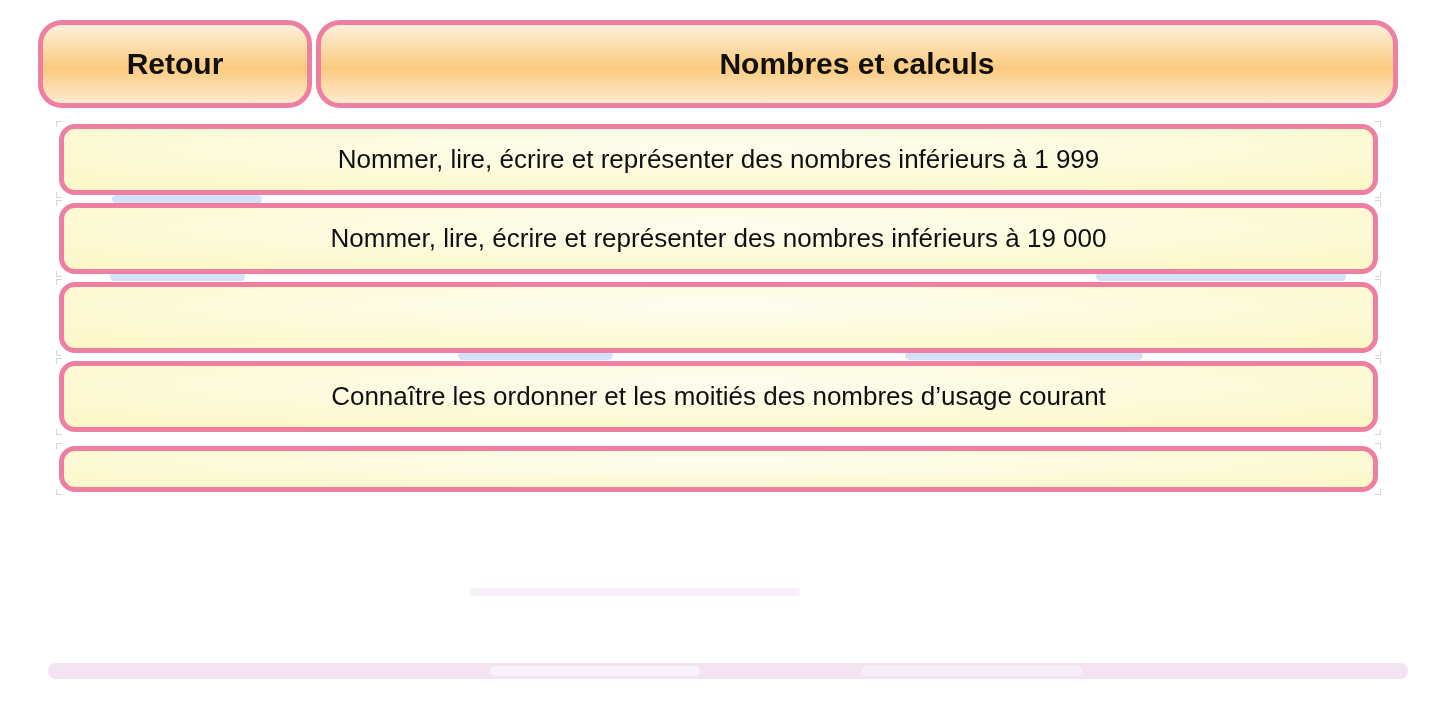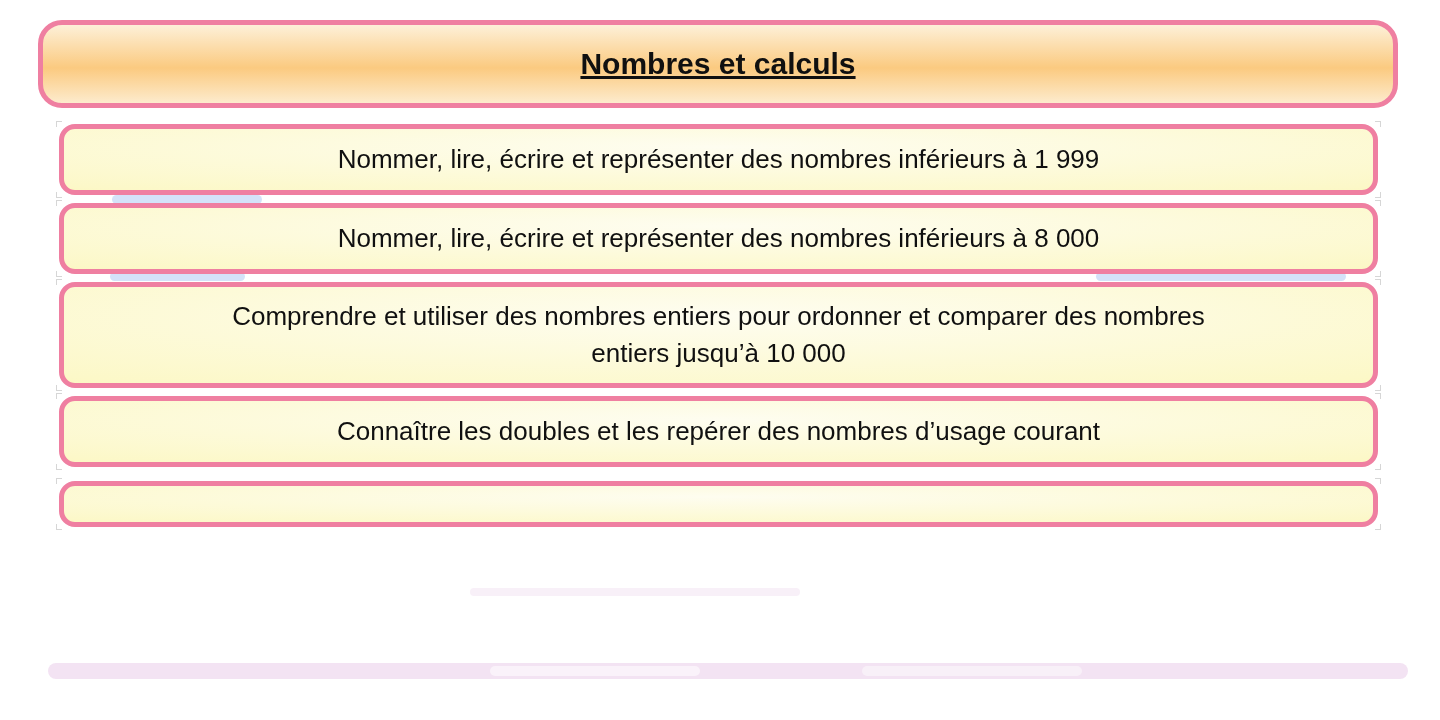--- a/index.html
+++ b/index.html
@@ -44,21 +44,21 @@
     border-radius:24px;
     background:linear-gradient(180deg,
       var(--orange-light,#fdf0d8) 0%,
       var(--orange-mid,#fbca80) 55%,
       var(--orange-low,#fdebcd) 100%);
     font-weight:700;
     font-size:30px;
     color:var(--text,#101010);
   }
   .btn.back{width:274px;cursor:pointer;}
-  .btn.titlebar{flex:1;text-decoration:underline;}
+  .btn.titlebar{flex:1;}
   
   .list{
     position:relative;z-index:1;
     margin:16px 0 0 59px;
     width:1319px;
   }
   .tile{
     position:relative;
     box-sizing:border-box;
     min-height:71px;
@@ -109,45 +109,44 @@
       <div class="blob blue b2b"></div>
       <div class="blob blue b3a"></div>
       <div class="blob blue b3b"></div>
       <div class="blob lav b5"></div>
       <div class="blob lav strip"></div>
       <div class="blob strip-hi1"></div>
       <div class="blob strip-hi2"></div>
     </div>
 
     <header class="header">
+      <button class="btn back">Retour</button>
       <div class="btn titlebar">Nombres et calculs</div>
     </header>
 
     <main class="list" id="topic-list">
       <div class="tile" role="button">
         <span class="ticks"></span>
         <span class="tile-label">Nommer, lire, écrire et représenter des nombres inférieurs à 1 999</span>
       </div>
 
 
       <div class="tile" role="button">
         <span class="ticks"></span>
-        <span class="tile-label">Nommer, lire, écrire et représenter des nombres inférieurs à 8 000</span>
+        <span class="tile-label">Nommer, lire, écrire et représenter des nombres inférieurs à 19 000</span>
       </div>
 
       <div class="tile" role="button">
         <span class="ticks"></span>
-        <span class="tile-label">Comprendre et utiliser des nombres entiers pour ordonner et comparer des nombres
-entiers jusqu’à 10 000</span>
       </div>
 
 
       <div class="tile" role="button">
         <span class="ticks"></span>
-        <span class="tile-label">Connaître les doubles et les repérer des nombres d’usage courant</span>
+        <span class="tile-label">Connaître les ordonner et les moitiés des nombres d’usage courant</span>
       </div>
 
       <div class="tile partial" role="button">
         <span class="ticks"></span>
         <span class="tile-label"></span>
       </div>
     </main>
 
   </div>
 </div>

